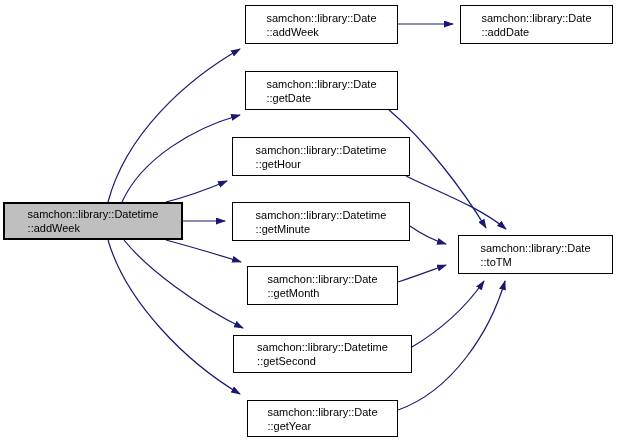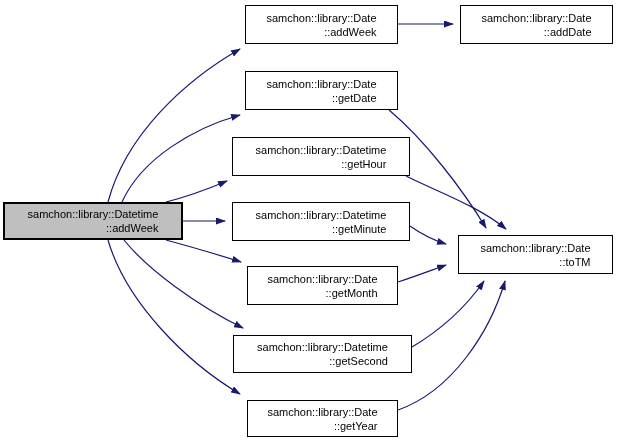--- a/index.html
+++ b/index.html
@@ -31,21 +31,21 @@
     position: absolute;
     box-sizing: border-box;
     border: 1px solid var(--node-border, #000000);
     background: var(--node-fill, #ffffff);
     color: var(--text-color, #000000);
     font-size: 11px;
     line-height: 14px;
     display: flex;
     align-items: center;
     justify-content: center;
-    text-align: right;
+    text-align: left;
     white-space: pre-line;
     cursor: pointer;
   }
   .node.highlight {
     background: var(--highlight-fill, #bfbfbf);
     border-width: 2px;
     cursor: default;
   }
 </style>
 </head>

